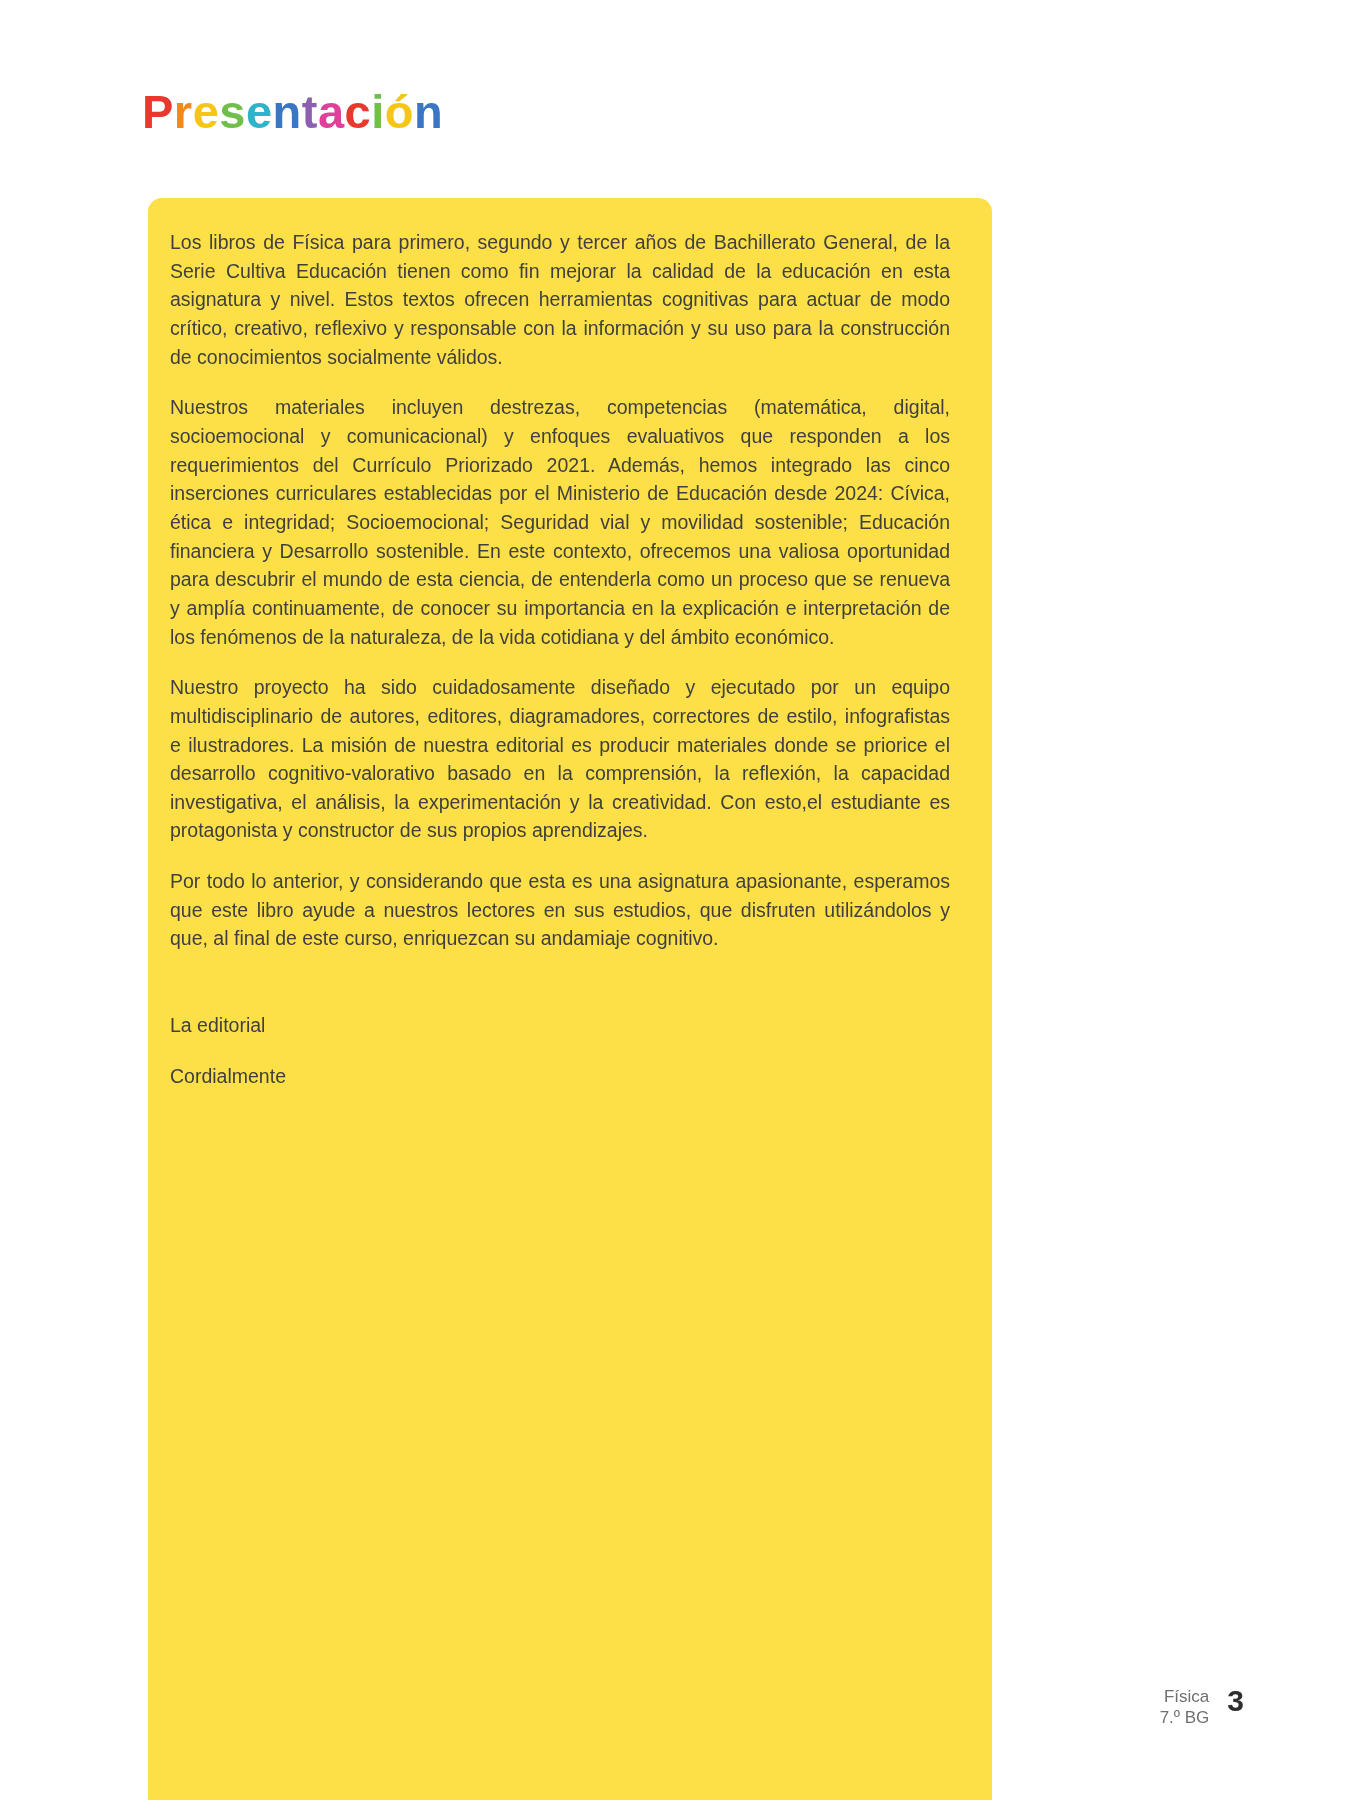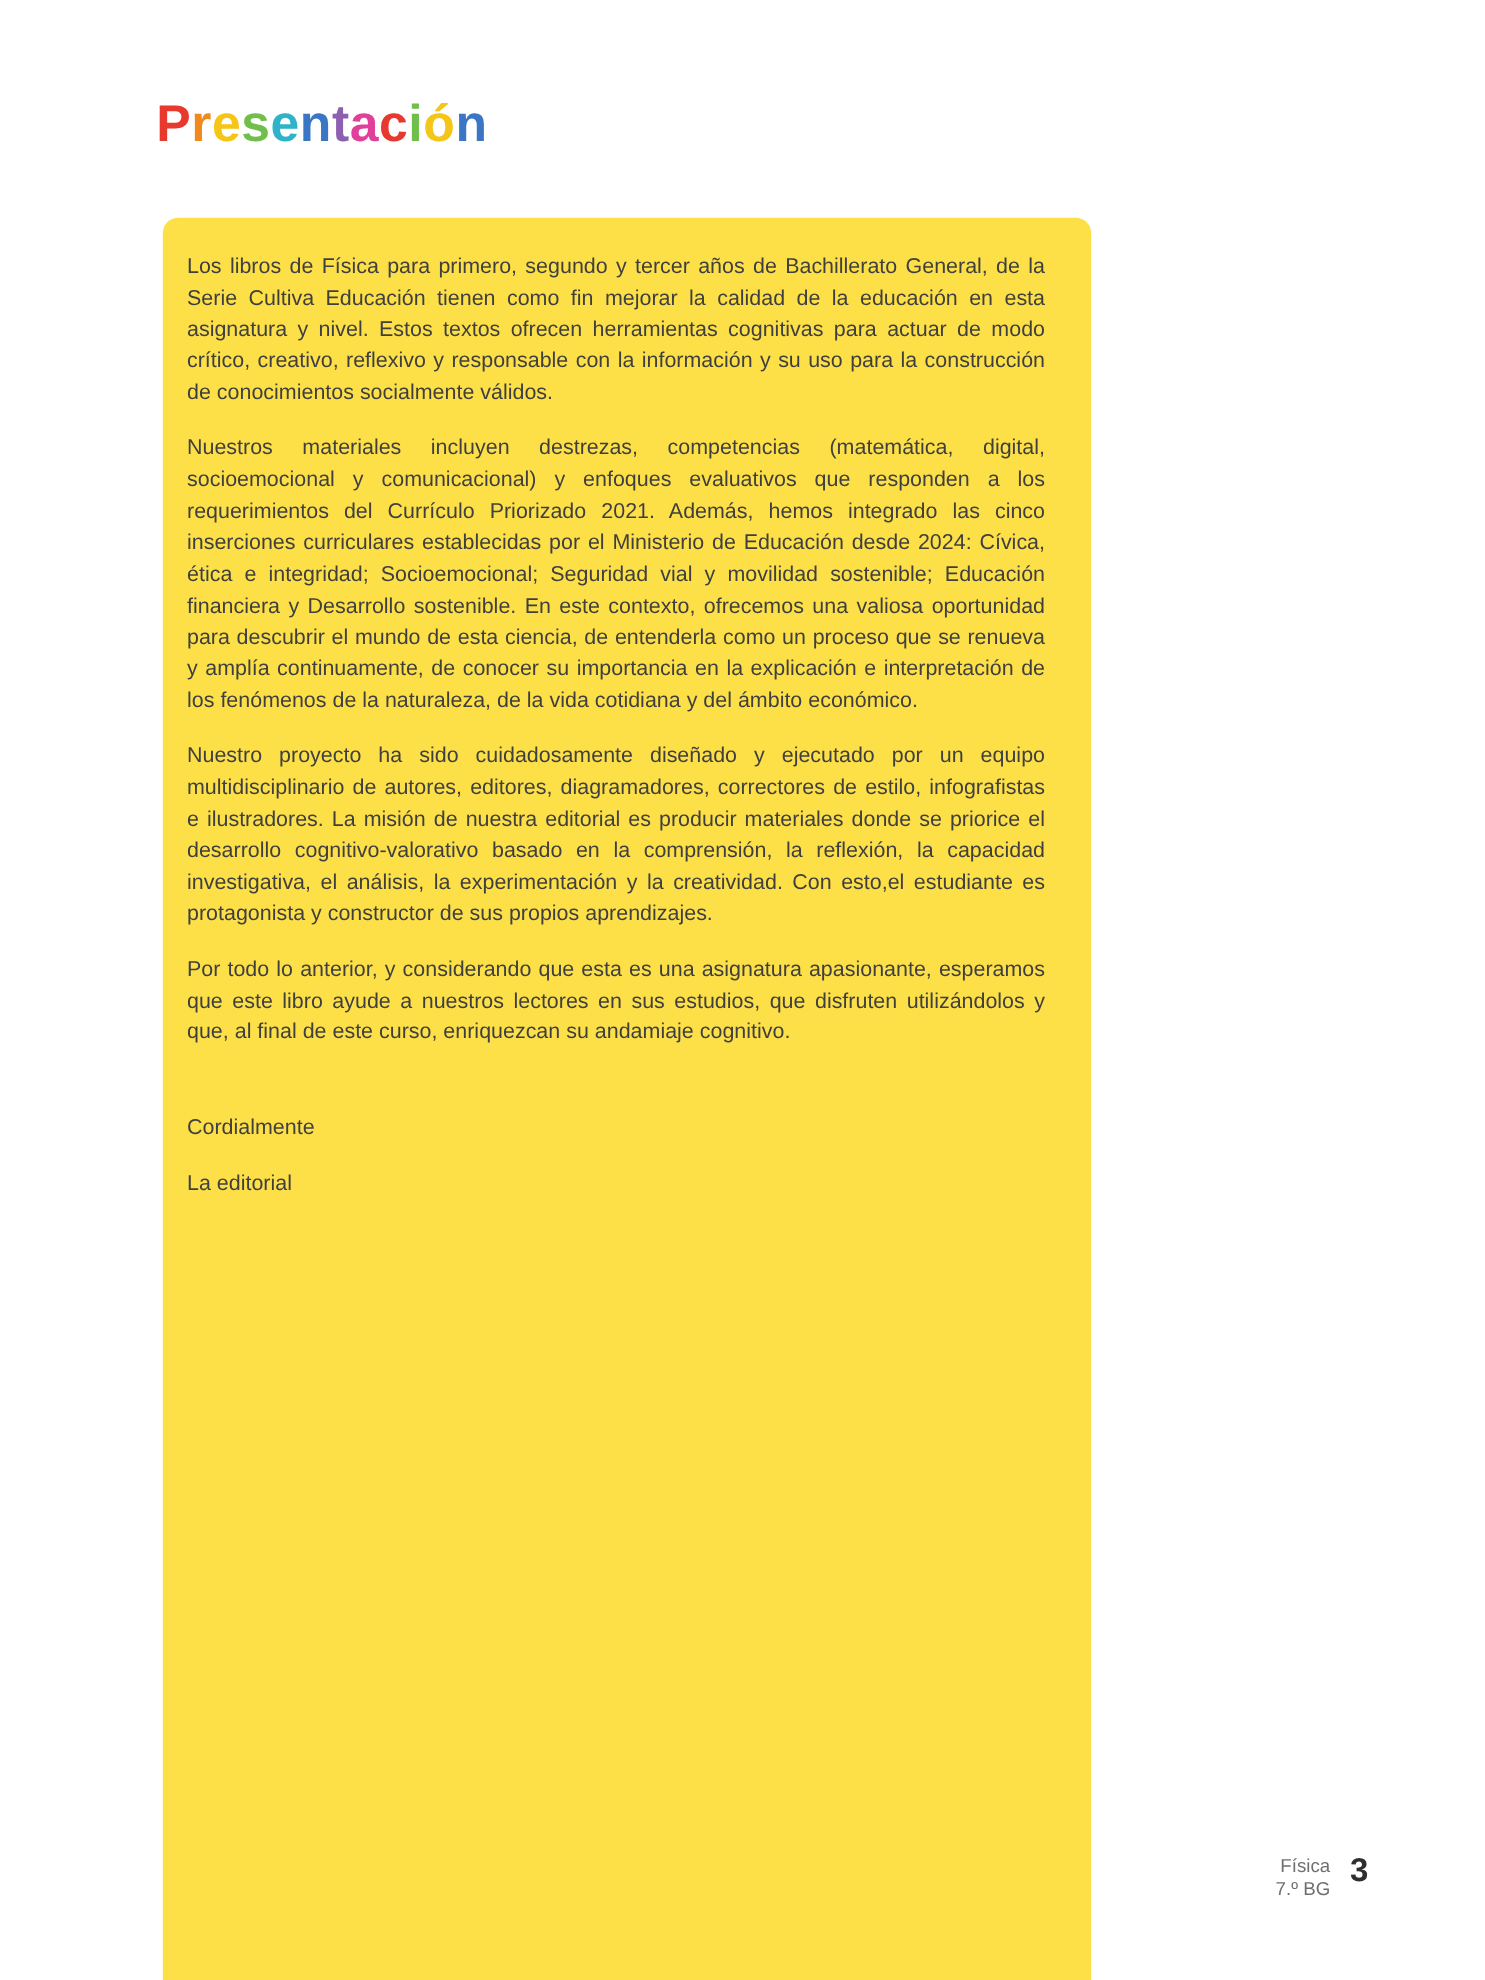--- a/index.html
+++ b/index.html
@@ -103,22 +103,22 @@
   </div>
 
   <div class="panel">
     <div class="panel-inner">
       <p class="para">Los libros de Física para primero, segundo y tercer años de Bachillerato General, de la Serie Cultiva Educación tienen como fin mejorar la calidad de la educación en esta asignatura y nivel. Estos textos ofrecen herramientas cognitivas para actuar de modo crítico, creativo, reflexivo y responsable con la información y su uso para la construcción de conocimientos socialmente válidos.</p>
       <p class="para">Nuestros materiales incluyen destrezas, competencias (matemática, digital, socioemocional y comunicacional) y enfoques evaluativos que responden a los requerimientos del Currículo Priorizado 2021. Además, hemos integrado las cinco inserciones curriculares establecidas por el Ministerio de Educación desde 2024: Cívica, ética e integridad; Socioemocional; Seguridad vial y movilidad sostenible; Educación financiera y Desarrollo sostenible. En este contexto, ofrecemos una valiosa oportunidad para descubrir el mundo de esta ciencia, de entenderla como un proceso que se renueva y amplía continuamente, de conocer su importancia en la explicación e interpretación de los fenómenos de la naturaleza, de la vida cotidiana y del ámbito económico.</p>
       <p class="para">Nuestro proyecto ha sido cuidadosamente diseñado y ejecutado por un equipo multidisciplinario de autores, editores, diagramadores, correctores de estilo, infografistas e ilustradores. La misión de nuestra editorial es producir materiales donde se priorice el desarrollo cognitivo-valorativo basado en la comprensión, la reflexión, la capacidad investigativa, el análisis, la experimentación y la creatividad. Con esto,el estudiante es protagonista y constructor de sus propios aprendizajes.</p>
       <p class="para">Por todo lo anterior, y considerando que esta es una asignatura apasionante, esperamos que este libro ayude a nuestros lectores en sus estudios, que disfruten utilizándolos y que, al final de este curso, enriquezcan su andamiaje cognitivo.</p>
 
       <div class="signature-block">
+        <p class="sign-line">La editorial</p>
         <p class="sign-line">Cordialmente</p>
-        <p class="sign-line">La editorial</p>
       </div>
     </div>
   </div>
 
   <div class="footer">
     <div class="footer-label">
       <div>Física</div>
       <div>7.º BG</div>
     </div>
     <div class="footer-page">3</div>

